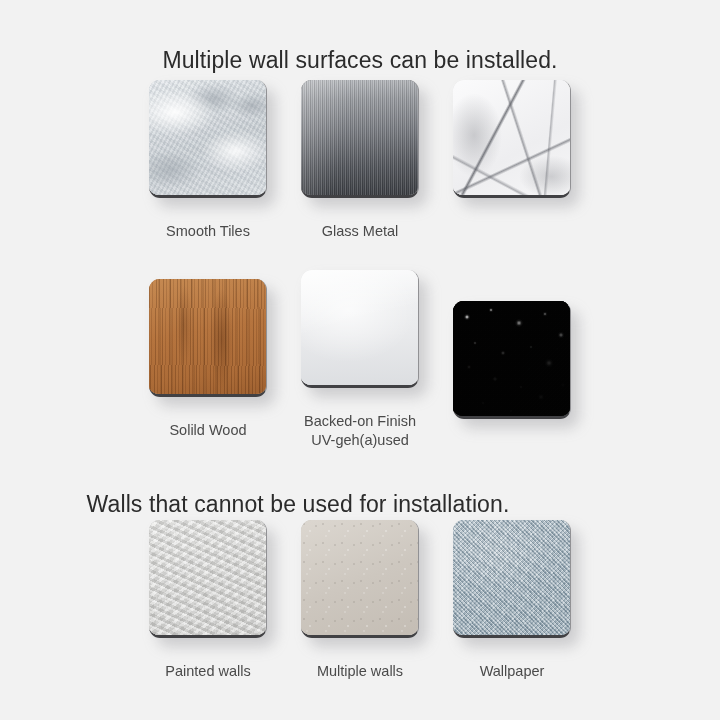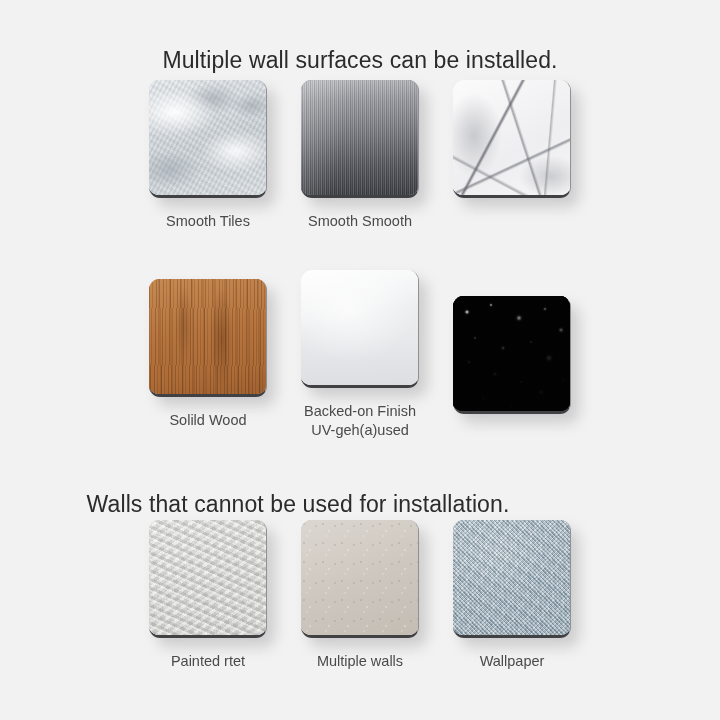--- a/index.html
+++ b/index.html
@@ -240,21 +240,21 @@
         rgba(92,112,126,.26) 1px 3px),
       repeating-linear-gradient(88deg,
         rgba(255,255,255,.14) 0 2px,
         rgba(100,120,134,.14) 2px 5px),
       radial-gradient(ellipse 70px 50px at 40% 30%, rgba(255,255,255,.30), rgba(255,255,255,0) 72%),
       linear-gradient(158deg, #b3c2cc 0%, #9db0bc 55%, #8fa4b1 100%);
   }
 
   
   .caption {
-    margin-top: 14px;
+    margin-top: 24px;
     text-align: center;
     font-size: 14.5px;
     line-height: 1.28;
     color: #4a4a4a;
     white-space: pre-line;
     width: 150px;
   }
 </style>
 </head>
 <body style="background: rgb(242, 242, 242);">
@@ -273,21 +273,21 @@
       </div>
       <div class="caption">Smooth Tiles</div>
     </div>
 
     <div class="cell">
       <div class="swatch-wrap">
         <div class="swatch">
           <div class="tex tex-metal"></div>
         </div>
       </div>
-      <div class="caption">Smooth Smooth</div>
+      <div class="caption">Glass Metal</div>
     </div>
 
     <div class="cell">
       <div class="swatch-wrap">
         <div class="swatch">
           <div class="tex tex-marble"></div>
         </div>
       </div>
     </div>
 
@@ -328,21 +328,21 @@
   <h2 class="heading" id="heading-bad">Walls that cannot be used for installation.</h2>
 
   <div class="row" id="row-3">
 
     <div class="cell">
       <div class="swatch-wrap">
         <div class="swatch">
           <div class="tex tex-painted"></div>
         </div>
       </div>
-      <div class="caption">Painted rtet</div>
+      <div class="caption">Painted walls</div>
     </div>
 
     <div class="cell">
       <div class="swatch-wrap">
         <div class="swatch">
           <div class="tex tex-concrete"></div>
         </div>
       </div>
       <div class="caption">Multiple walls</div>
     </div>

